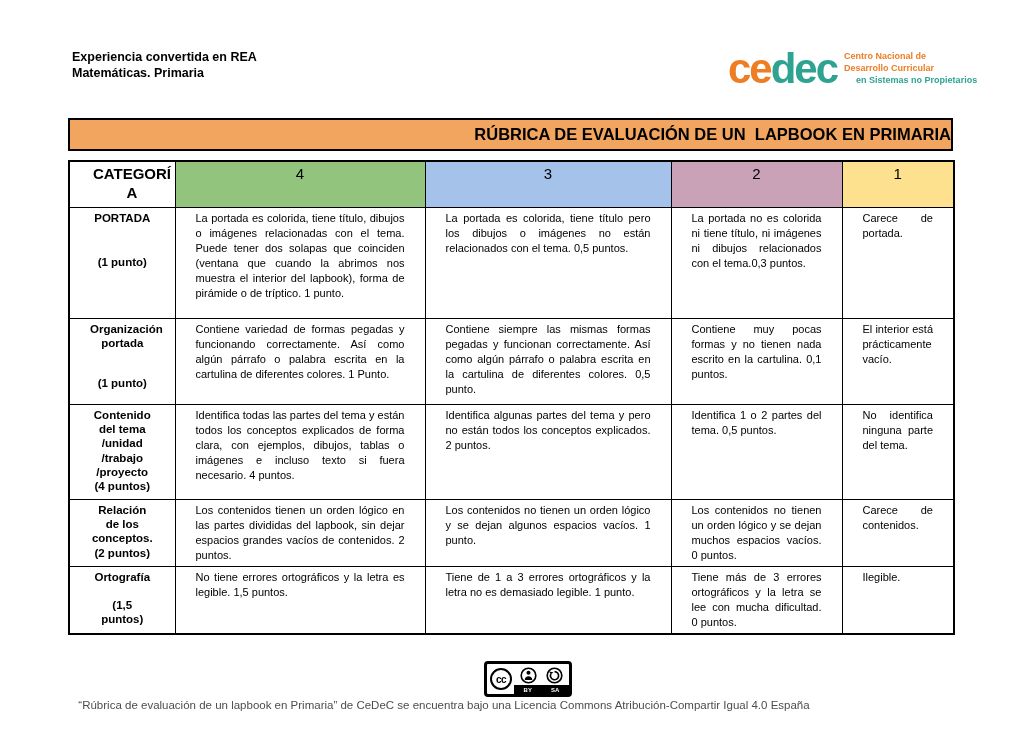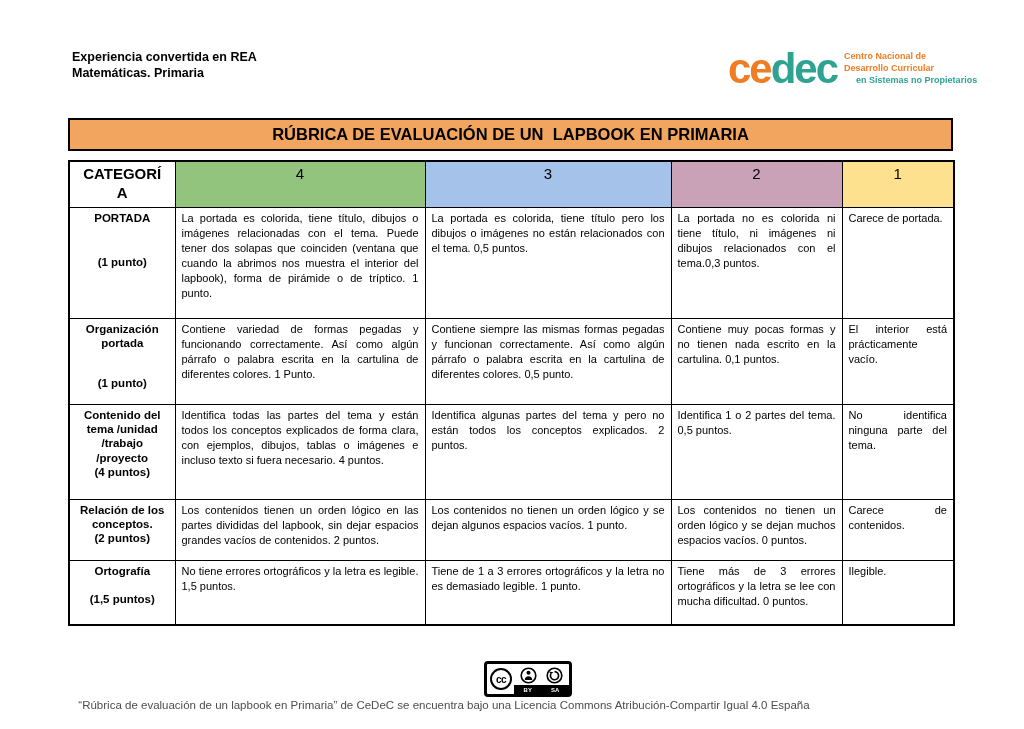--- a/index.html
+++ b/index.html
@@ -17,31 +17,31 @@
   }
 
   
   .logo { position:absolute; left:728px; top:48px; display:flex; align-items:center; }
   .logo-word { font-size:42px; font-weight:bold; letter-spacing:-2px; line-height:1; }
   .logo-tag { margin-left:7px; font-size:9px; font-weight:bold; line-height:1.3; }
 
   
   .title-bar {
     position:absolute; left:68px; top:118px; width:885px; height:33px;
-    border:2px solid #000; display:flex; align-items:center; justify-content:center;
+    border:2px solid #000; display:flex; align-items:center; justify-content:flex-end;
   }
   .title-bar span { font-size:16.5px; font-weight:bold; color:#000; white-space:pre; }
 
   
   table.rubric {
     position:absolute; left:68px; top:160px; width:885px;
     border-collapse:collapse; table-layout:fixed;
     border:2px solid #000;
   }
-  table.rubric td { border:1.6px solid #000; vertical-align:top; padding:3px 6px; }
+  table.rubric td { border:1.6px solid #000; vertical-align:top; padding:3px 20px; }
   td.cat-hdr { text-align:center; vertical-align:middle; }
   td.cat-hdr span {
     display:inline-block; width:84px; font-size:15px; font-weight:bold;
     word-break:break-all; line-height:1.25;
   }
   td.level { text-align:center; vertical-align:middle; font-size:15px; }
   td.cat { text-align:center; font-weight:bold; font-size:11.5px; line-height:1.25; padding-top:5px; }
   td.cell { font-size:11px; line-height:15px; text-align:justify; padding-top:4px; }
   tr.hdr td { height:46px; }
   tr.r1 td { height:111px; }

